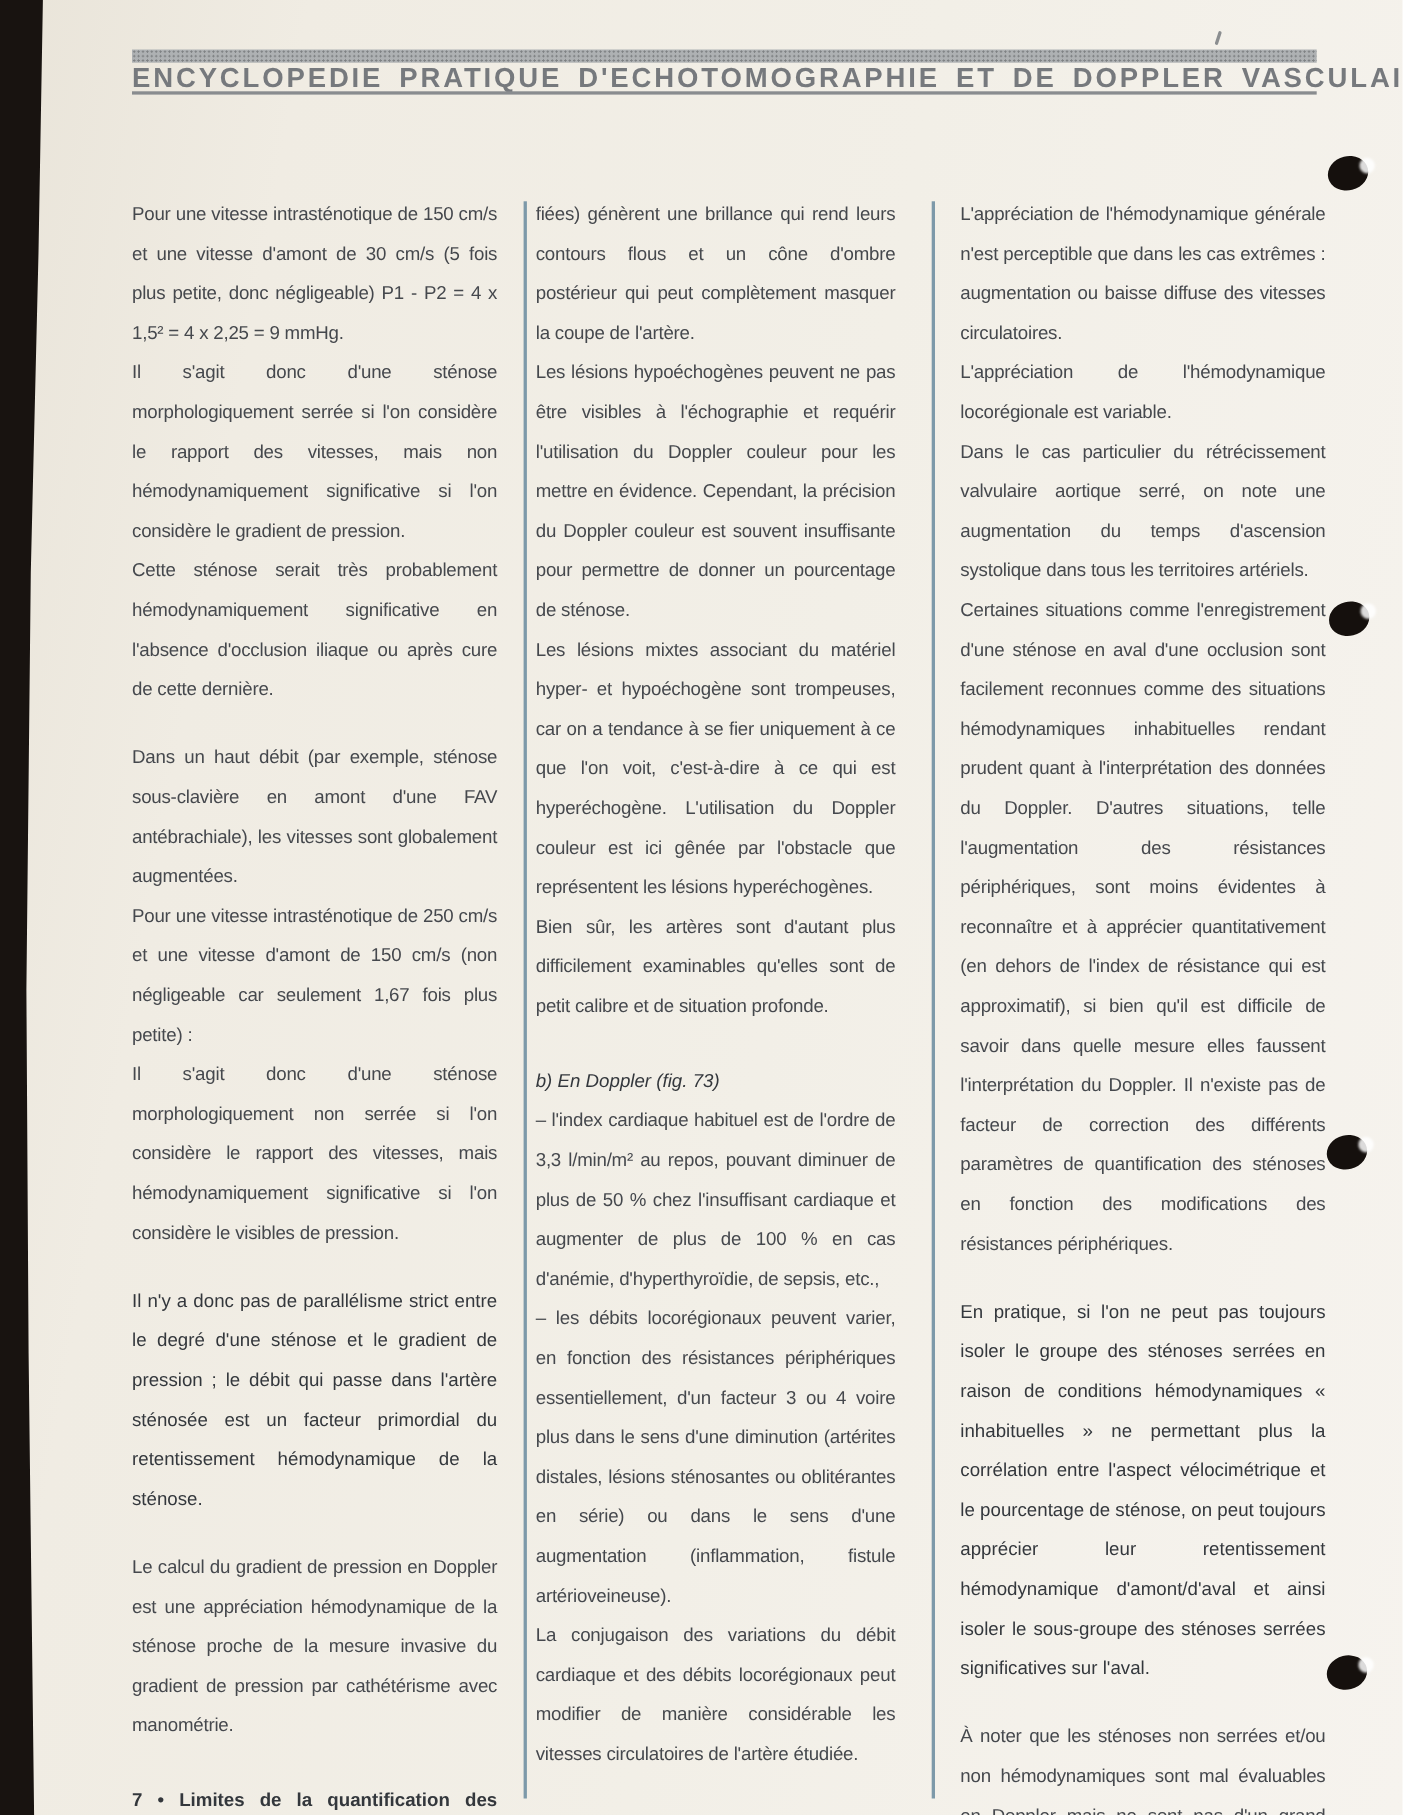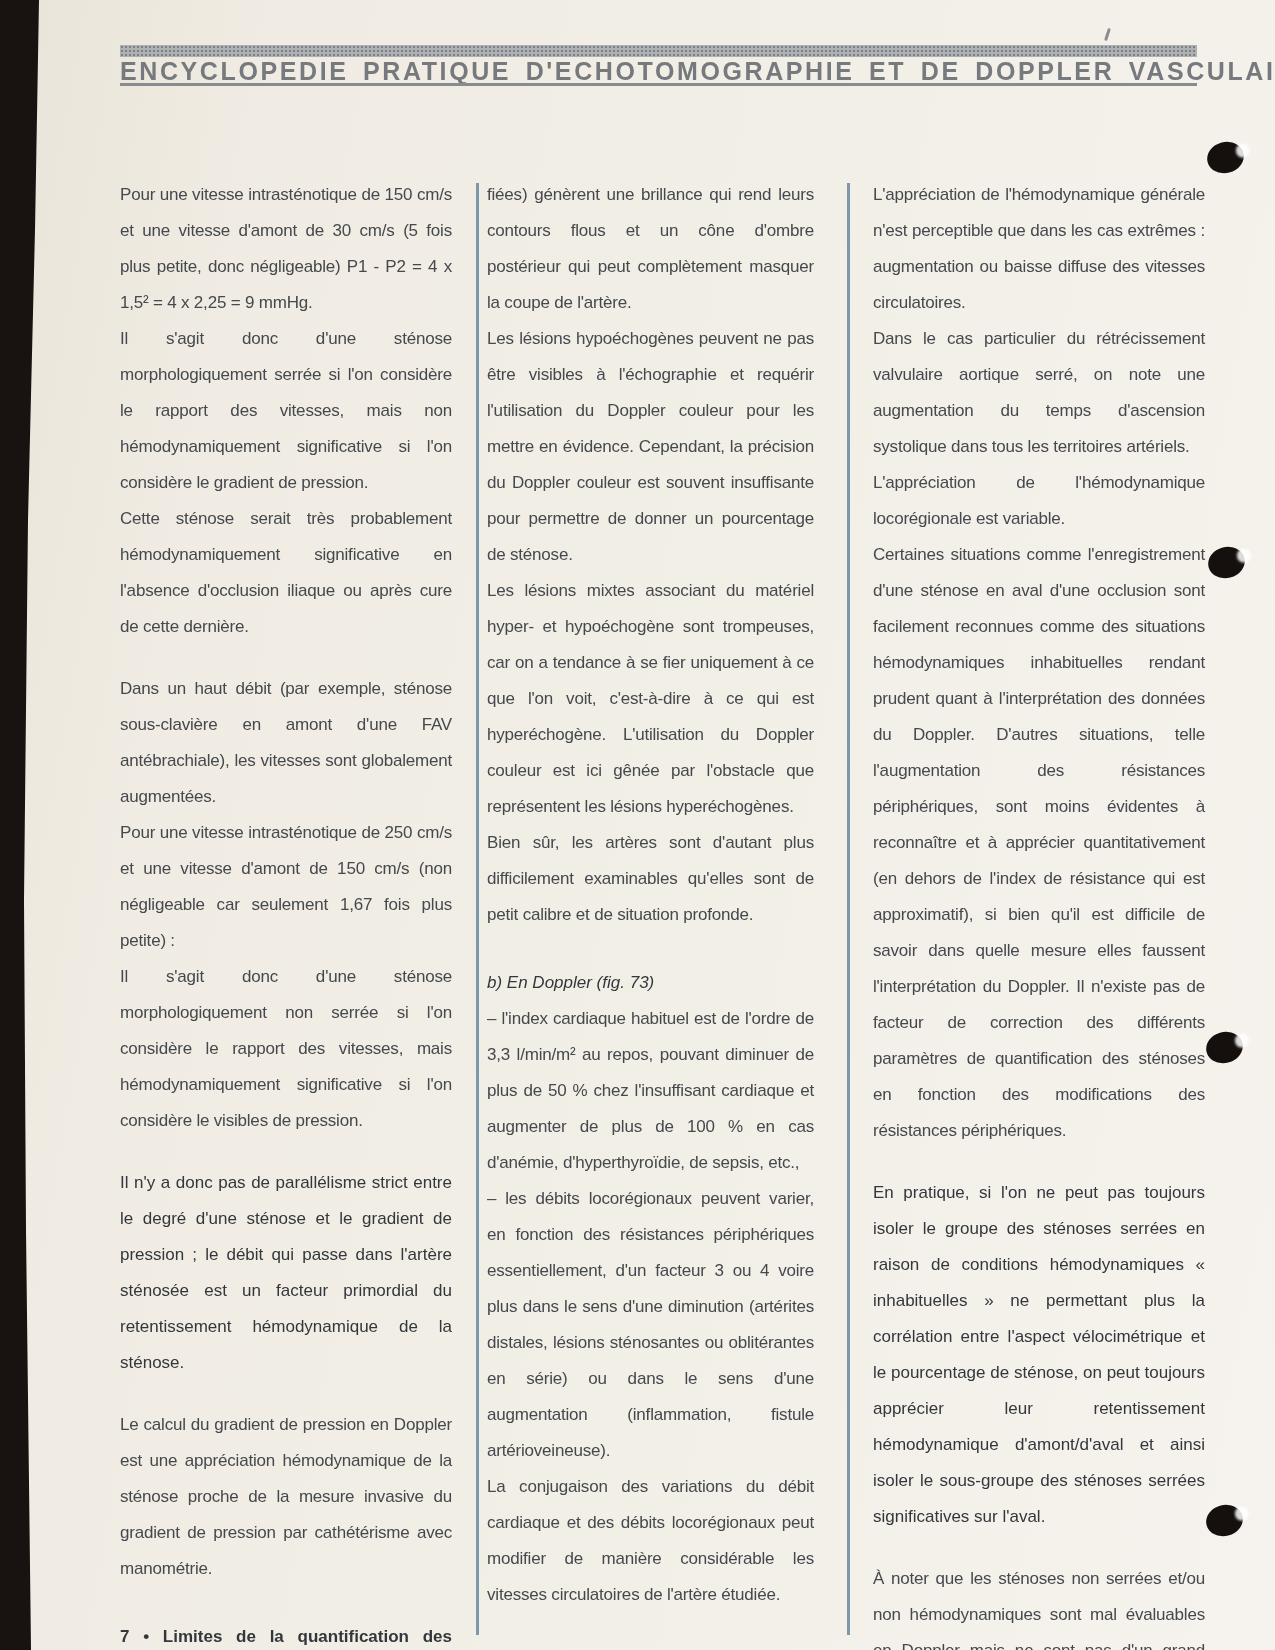--- a/index.html
+++ b/index.html
@@ -93,18 +93,18 @@
   <p>Les lésions mixtes associant du matériel hyper- et hypoéchogène sont trompeuses, car on a tendance à se fier uniquement à ce que l'on voit, c'est-à-dire à ce qui est hyperéchogène. L'utilisation du Doppler couleur est ici gênée par l'obstacle que représentent les lésions hyperéchogènes.</p>
   <p>Bien sûr, les artères sont d'autant plus difficilement examinables qu'elles sont de petit calibre et de situation profonde.</p>
   <p class="subhead gap-lg">b) En Doppler (fig. 73)</p>
   <p>– l'index cardiaque habituel est de l'ordre de 3,3 l/min/m² au repos, pouvant diminuer de plus de 50 % chez l'insuffisant cardiaque et augmenter de plus de 100 % en cas d'anémie, d'hyperthyroïdie, de sepsis, etc.,</p>
   <p>– les débits locorégionaux peuvent varier, en fonction des résistances périphériques essentiellement, d'un facteur 3 ou 4 voire plus dans le sens d'une diminution (artérites distales, lésions sténosantes ou oblitérantes en série) ou dans le sens d'une augmentation (inflammation, fistule artérioveineuse).</p>
   <p>La conjugaison des variations du débit cardiaque et des débits locorégionaux peut modifier de manière considérable les vitesses circulatoires de l'artère étudiée.</p>
 </div>
 
 <div class="col c3">
   <p>L'appréciation de l'hémodynamique générale n'est perceptible que dans les cas extrêmes : augmentation ou baisse diffuse des vitesses circulatoires.</p>
+  <p>L'appréciation de l'hémodynamique locorégionale est variable.</p>
   <p>Dans le cas particulier du rétrécissement valvulaire aortique serré, on note une augmentation du temps d'ascension systolique dans tous les territoires artériels.</p>
-  <p>L'appréciation de l'hémodynamique locorégionale est variable.</p>
   <p>Certaines situations comme l'enregistrement d'une sténose en aval d'une occlusion sont facilement reconnues comme des situations hémodynamiques inhabituelles rendant prudent quant à l'interprétation des données du Doppler. D'autres situations, telle l'augmentation des résistances périphériques, sont moins évidentes à reconnaître et à apprécier quantitativement (en dehors de l'index de résistance qui est approximatif), si bien qu'il est difficile de savoir dans quelle mesure elles faussent l'interprétation du Doppler. Il n'existe pas de facteur de correction des différents paramètres de quantification des sténoses en fonction des modifications des résistances périphériques.</p>
   <p class="bold gap">En pratique, si l'on ne peut pas toujours isoler le groupe des sténoses serrées en raison de conditions hémodynamiques « inhabituelles » ne permettant plus la corrélation entre l'aspect vélocimétrique et le pourcentage de sténose, on peut toujours apprécier leur retentissement hémodynamique d'amont/d'aval et ainsi isoler le sous-groupe des sténoses serrées significatives sur l'aval.</p>
   <p class="gap">À noter que les sténoses non serrées et/ou non hémodynamiques sont mal évaluables en Doppler mais ne sont pas d'un grand intérêt clinique (en dehors peut-être de la sténose carotide interne pour suivre son évolutivité). Elles relèvent plus de l'évaluation échographique.</p>
 </div>
 
 </body></html>

